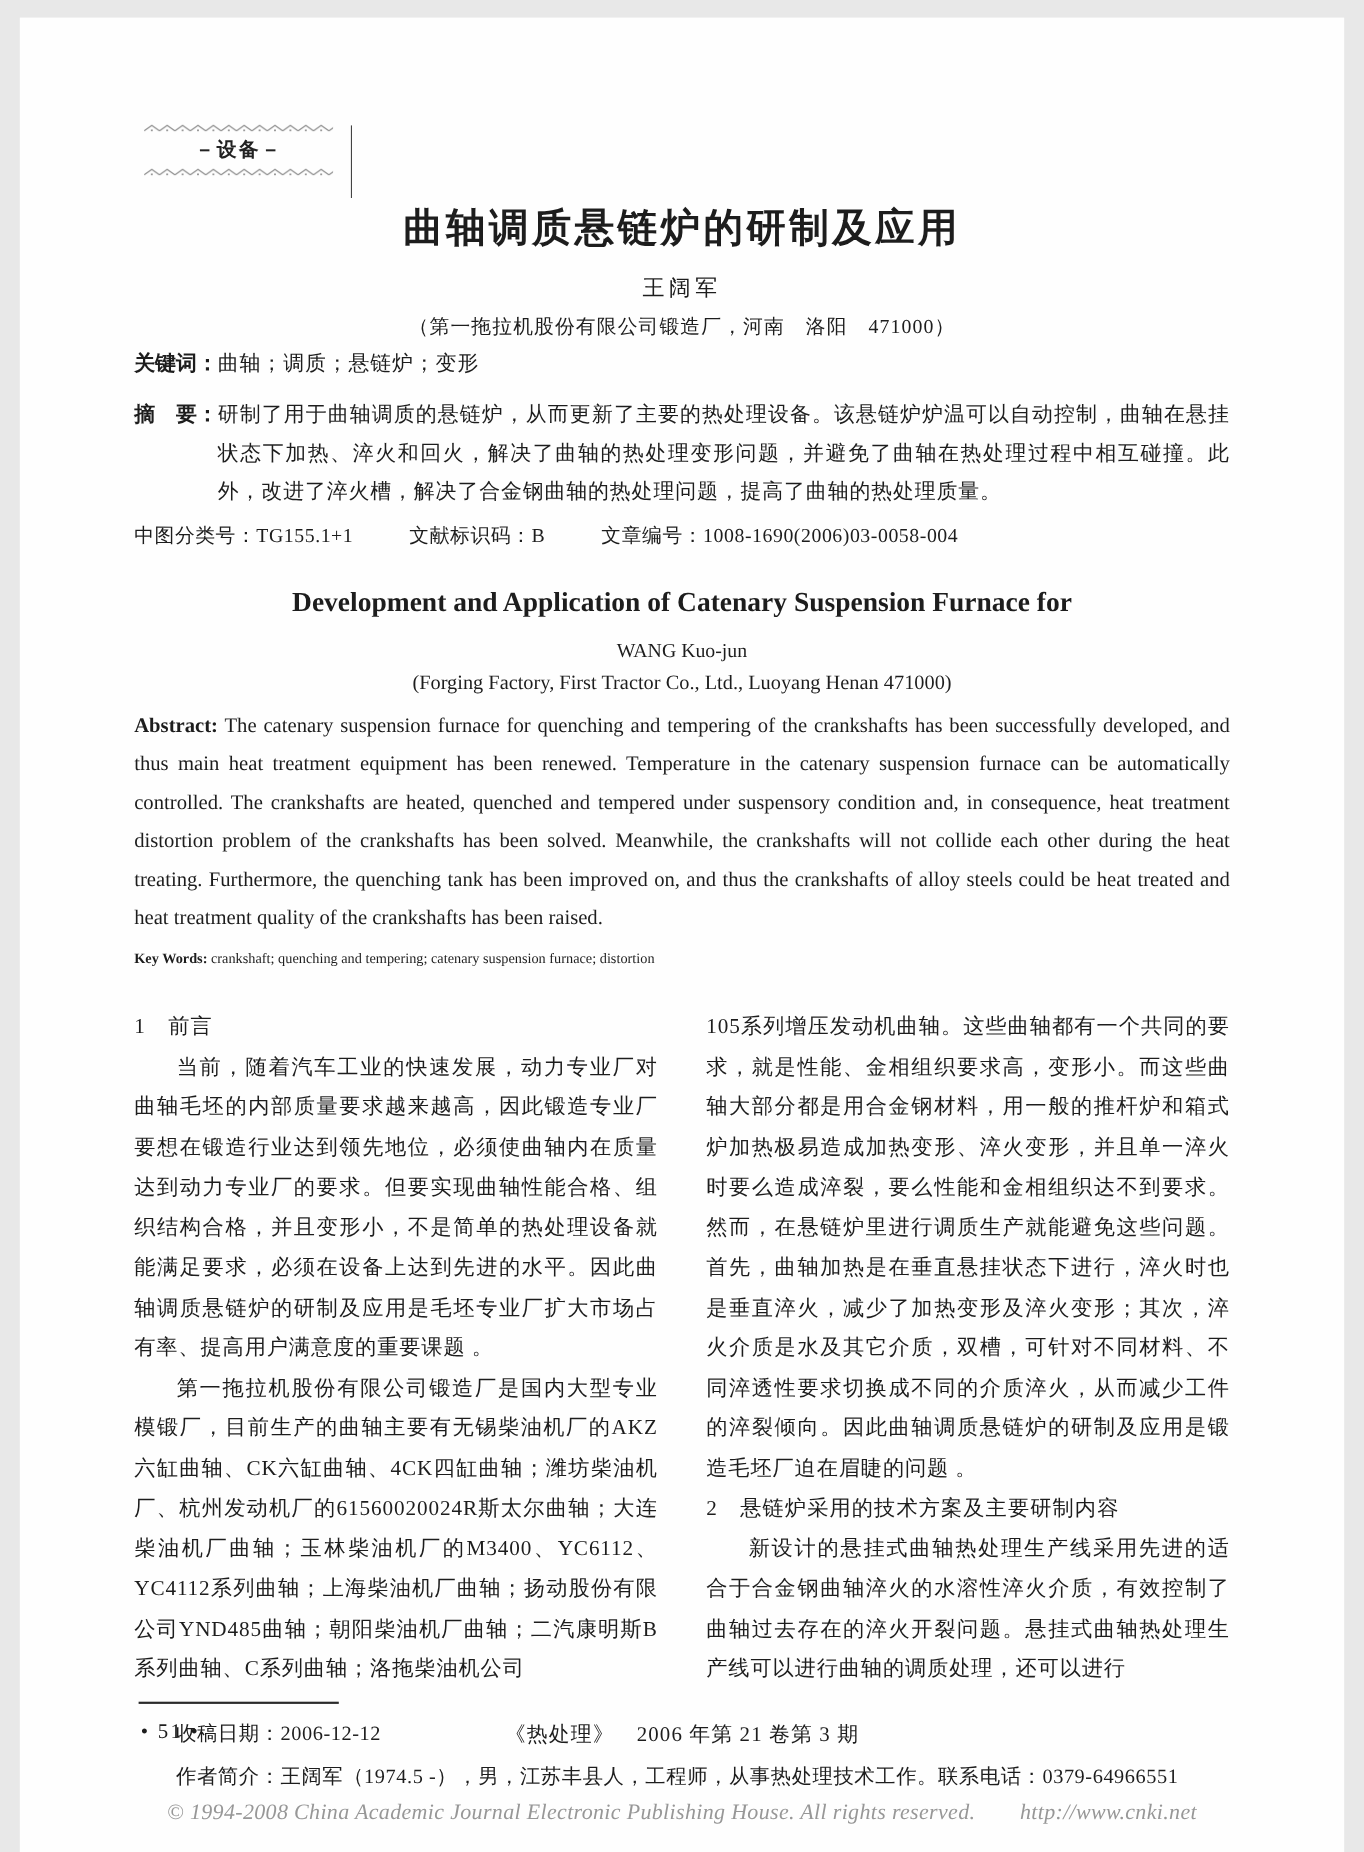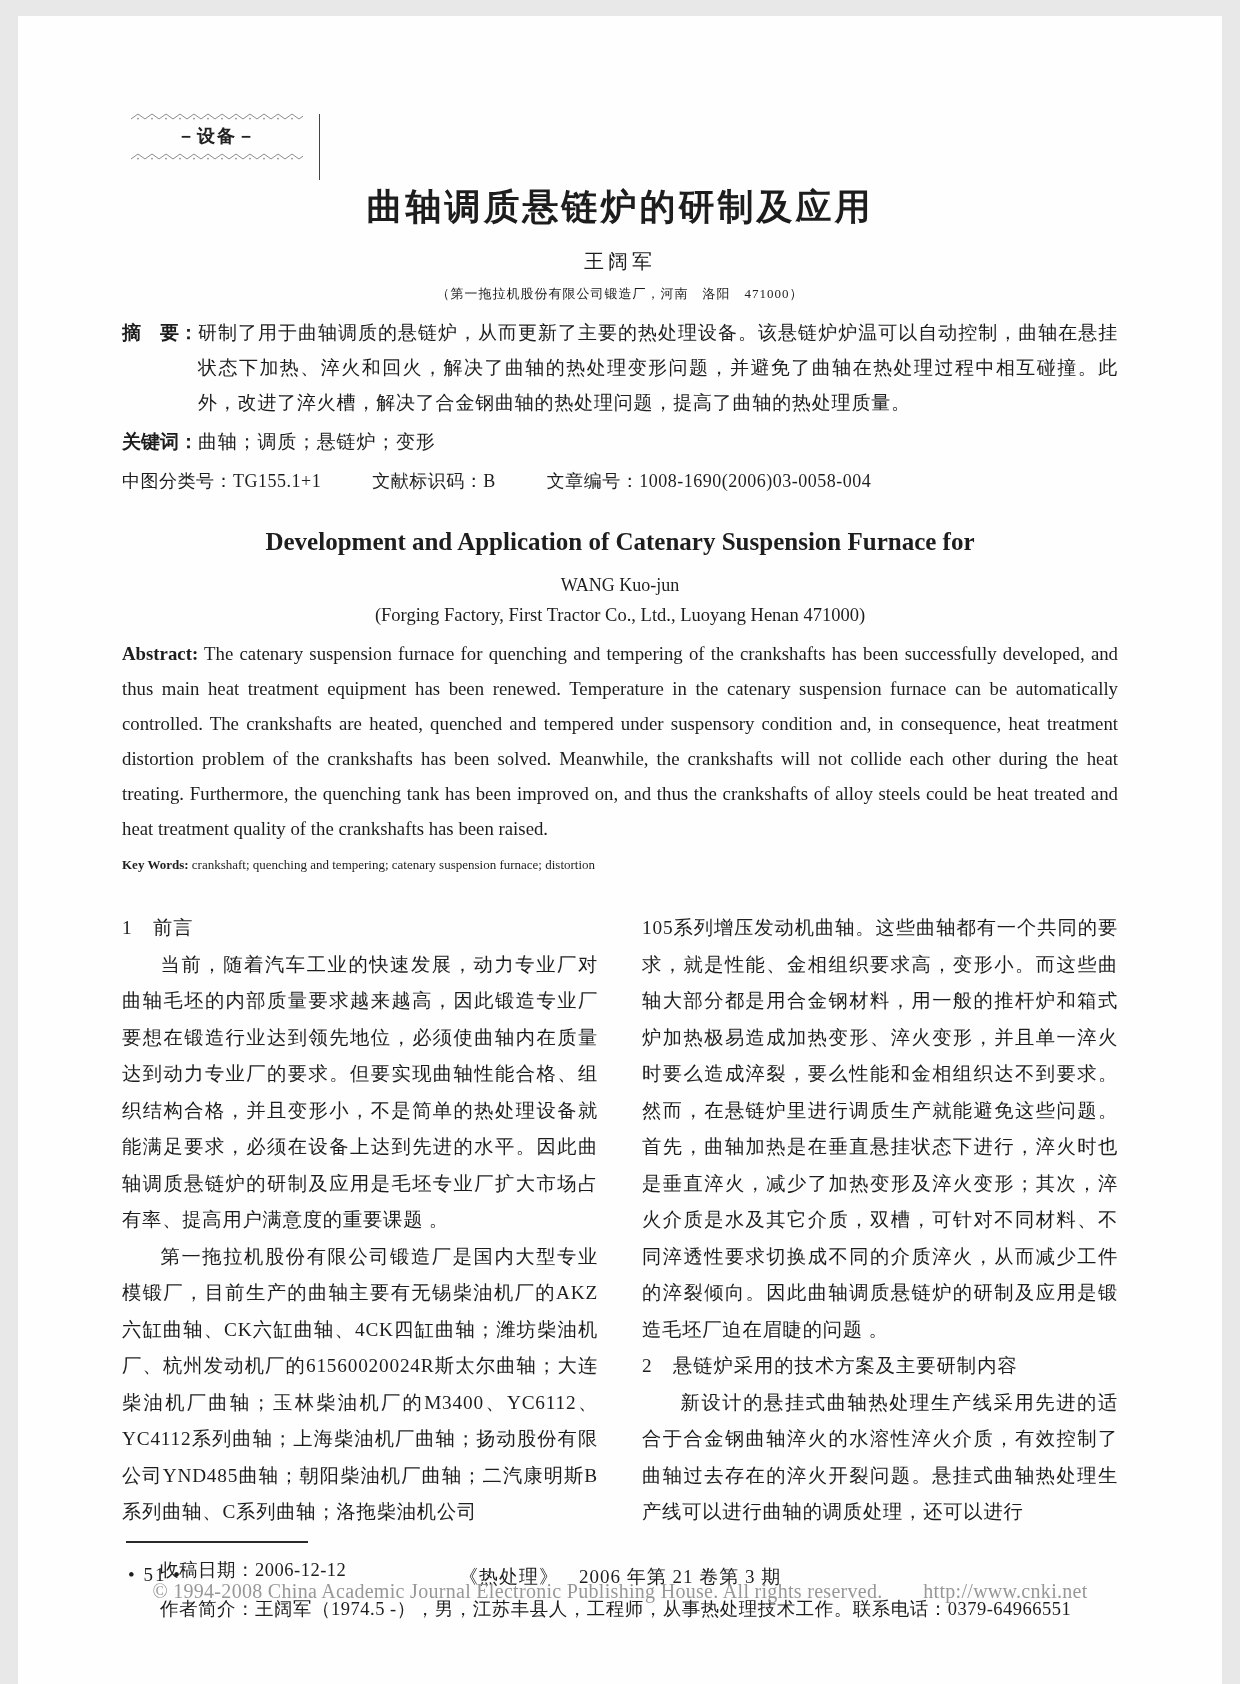--- a/index.html
+++ b/index.html
@@ -43,21 +43,21 @@
 
   
   .title-cn {
     margin-top: 22px;
     text-align: center;
     font-size: 36px;
     font-weight: 600;
     letter-spacing: 3px;
   }
   .author-cn { margin-top: 16px; text-align: center; font-size: 20px; letter-spacing: 4px; }
-  .affil-cn { margin-top: 10px; text-align: center; font-size: 13px; letter-spacing: 1px; }
+  .affil-cn { margin-top: 10px; text-align: center; font-size: 18px; letter-spacing: 1px; }
 
   .hang-row { display: flex; margin-top: 12px; font-size: 19px; line-height: 35px; }
   .hang-label {
     flex: 0 0 76px;
     font-family: "Liberation Sans", "DejaVu Sans", sans-serif;
     font-weight: bold;
     white-space: nowrap;
   }
   .hang-text { flex: 1; text-align: justify; letter-spacing: 0.8px; }
 
@@ -96,25 +96,26 @@
   .footnote-rule { width: 182px; border-top: 2px solid #2a2a2a; margin-left: 4px; }
   .footnote-line { padding-left: 38px; font-size: 18.5px; margin-top: 14px; letter-spacing: 0.5px; }
   .footnote-line .fn-label { font-family: "Liberation Sans", "DejaVu Sans", sans-serif; }
 
   
   .page-footer { position: absolute; top: 1548px; left: 0; width: 100%; height: 30px; }
   .page-number { position: absolute; left: 110px; font-size: 19px; letter-spacing: 2px; }
   .journal-info { position: absolute; left: 0; width: 100%; text-align: center; font-size: 19px; letter-spacing: 1px; }
 
   .copyright {
-    position: absolute; top: 1562px; left: 0; width: 100%;
+    position: absolute; top: 1618px; left: 0; width: 100%;
     text-align: center;
     color: #979797;
     font-size: 20px;
     letter-spacing: 0.3px;
+    font-style: italic;
   }
 </style>
 </head>
 <body>
 
 <div class="page">
   <div class="content">
 
     <div class="badge">
       <svg class="wave" width="172" height="9" xmlns="http://www.w3.org/2000/svg">
@@ -130,28 +131,28 @@
       <svg class="wave" width="172" height="9" xmlns="http://www.w3.org/2000/svg">
         <rect width="172" height="9" fill="url(#zz)"></rect>
       </svg>
       <div class="badge-vline"></div>
     </div>
 
     <h1 class="title-cn">曲轴调质悬链炉的研制及应用</h1>
     <div class="author-cn">王阔军</div>
     <div class="affil-cn">（第一拖拉机股份有限公司锻造厂，河南　洛阳　471000）</div>
 
+    <div class="hang-row" style="margin-top:4px">
+      <div class="hang-label">关键词：</div>
+      <div class="hang-text" style="text-align:left">曲轴；调质；悬链炉；变形</div>
+    </div>
+
     <div class="hang-row">
       <div class="hang-label">摘　要：</div>
       <div class="hang-text">研制了用于曲轴调质的悬链炉，从而更新了主要的热处理设备。该悬链炉炉温可以自动控制，曲轴在悬挂状态下加热、淬火和回火，解决了曲轴的热处理变形问题，并避免了曲轴在热处理过程中相互碰撞。此外，改进了淬火槽，解决了合金钢曲轴的热处理问题，提高了曲轴的热处理质量。</div>
-    </div>
-
-    <div class="hang-row" style="margin-top:4px">
-      <div class="hang-label">关键词：</div>
-      <div class="hang-text" style="text-align:left">曲轴；调质；悬链炉；变形</div>
     </div>
 
     <div class="meta-line">
       <span class="seg"><span class="meta-label">中图分类号：</span><span>TG155.1+1</span></span>
       <span class="seg"><span class="meta-label">文献标识码：</span><span>B</span></span>
       <span class="seg"><span class="meta-label">文章编号：</span><span>1008-1690(2006)03-0058-004</span></span>
     </div>
 
     <div class="title-en">
       <div>Development and Application of Catenary Suspension Furnace for</div>

